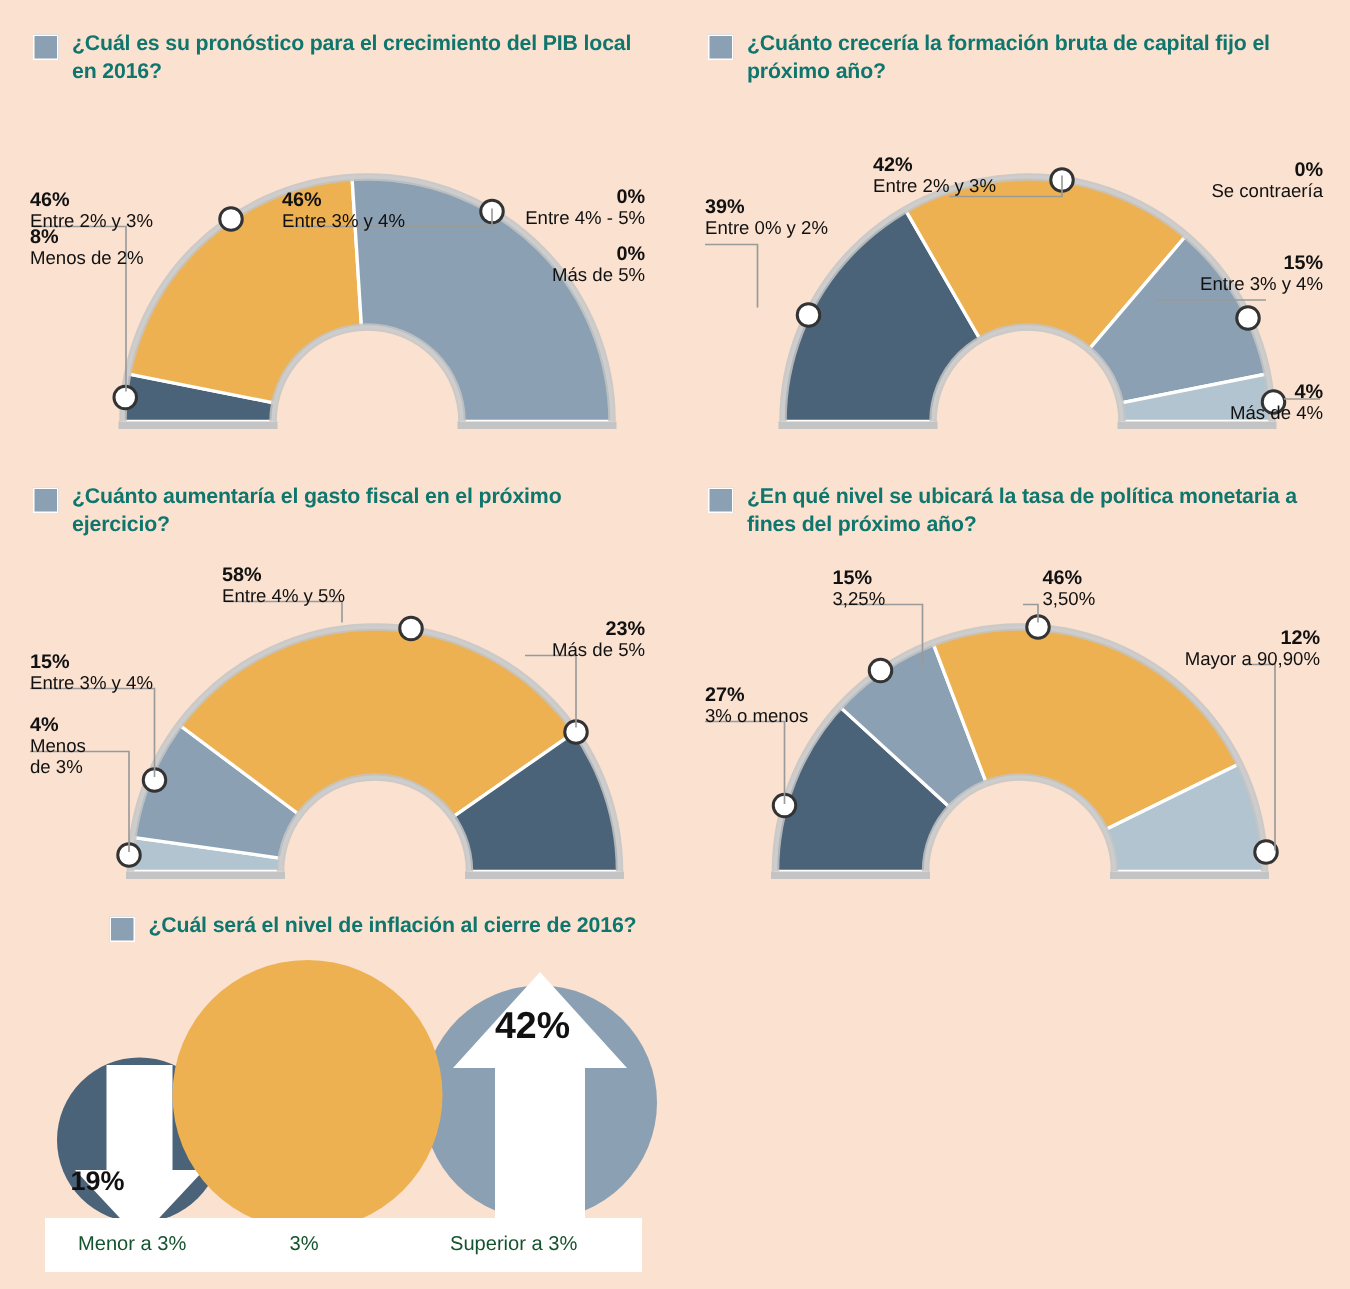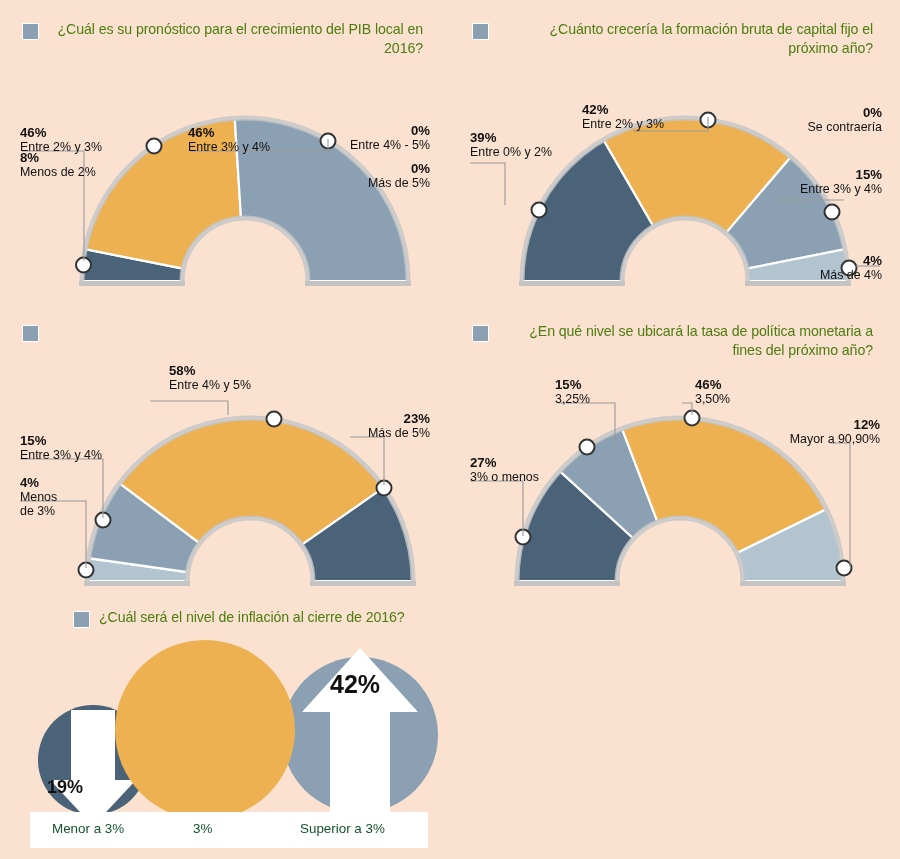--- a/index.html
+++ b/index.html
@@ -11,22 +11,22 @@
     overflow:hidden;
     position:relative;
   }
   .panel{position:absolute;}
   .q-head{display:flex;align-items:flex-start;gap:9px;}
   .swatch{
     width:15px;height:15px;flex:0 0 15px;background:#8ba0b2;
     border:1px solid #ffffff;margin-top:3px;
   }
   .q-title{
-    font-size:14.2px;line-height:1.32;font-weight:400;color:#4d7c0f;
-    max-width:375px;letter-spacing:-0.1px;text-align:right;
+    font-size:14.2px;line-height:1.32;font-weight:700;color:#0f766e;
+    max-width:375px;letter-spacing:-0.1px;
   }
   svg{display:block;overflow:visible;}
   .lbl{position:absolute;font-size:12.4px;line-height:1.14;color:#111;white-space:nowrap;}
   .lbl b{font-size:13.2px;font-weight:bold;display:block;}
   .lbl.r{text-align:right;}
   .lbl.r b{text-align:right;}
   .axis-bar{
     position:absolute;background:#ffffff;
   }
   .axis-lab{
@@ -125,20 +125,21 @@
     <b>15%</b><span>Entre 3% y 4%</span>
   </div>
   <div class="lbl r" style="left:298px;top:198px;width:134px;">
     <b>4%</b><span>Más de 4%</span>
   </div>
 </div>
 
 <div class="panel" style="left:22px;top:322px;width:420px;">
   <div class="q-head">
     <div class="swatch"></div>
+    <div class="q-title">¿Cuánto aumentaría el gasto fiscal en el próximo ejercicio?</div>
   </div>
 </div>
 
 <div class="panel" style="left:0;top:355px;width:450px;height:240px;">
   <svg width="450" height="240" viewBox="0 0 450 240">
     <g transform="translate(250,226)">
       <path d="M -163 0 A 163 163 0 0 1 -161.4 -22.8 L -62.4 -8.8 A 63 63 0 0 0 -63 0 Z" fill="#b3c4d1" stroke="#ffffff" stroke-width="2.2"></path>
       <path d="M -161.4 -22.8 A 163 163 0 0 1 -130.4 -97.7 L -50.4 -37.8 A 63 63 0 0 0 -62.4 -8.8 Z" fill="#8ba0b2" stroke="#ffffff" stroke-width="2.2"></path>
       <path d="M -130.4 -97.7 A 163 163 0 0 1 133.6 -93.3 L 51.6 -36.1 A 63 63 0 0 0 -50.4 -37.8 Z" fill="#eeb152" stroke="#ffffff" stroke-width="2.2"></path>
       <path d="M 133.6 -93.3 A 163 163 0 0 1 163 0 L 63 0 A 63 63 0 0 0 51.6 -36.1 Z" fill="#4a6378" stroke="#ffffff" stroke-width="2.2"></path>
@@ -151,21 +152,21 @@
       <circle cx="24" cy="-162" r="7.5" fill="#ffffff" stroke="#333" stroke-width="2"></circle>
       <circle cx="134" cy="-93" r="7.5" fill="#ffffff" stroke="#333" stroke-width="2"></circle>
     </g>
     <g stroke="#9a9a9a" stroke-width="1.1" fill="none">
       <path d="M 150 46 L 228 46 L 228 60"></path>
       <path d="M 20 104 L 103 104 L 103 163"></path>
       <path d="M 20 146 L 86 146 L 86 213"></path>
       <path d="M 350 82 L 384 82 L 384 130"></path>
     </g>
   </svg>
-  <div class="lbl" style="left:148px;top:8px;margin-left:21px;">
+  <div class="lbl" style="left:148px;top:20px;">
     <b>58%</b><span>Entre 4% y 5%</span>
   </div>
   <div class="lbl r" style="left:300px;top:56px;width:130px;">
     <b>23%</b><span>Más de 5%</span>
   </div>
   <div class="lbl" style="left:20px;top:78px;">
     <b>15%</b><span>Entre 3% y 4%</span>
   </div>
   <div class="lbl" style="left:20px;top:120px;">
     <b>4%</b><span style="display:block;">Menos</span><span>de 3%</span>

